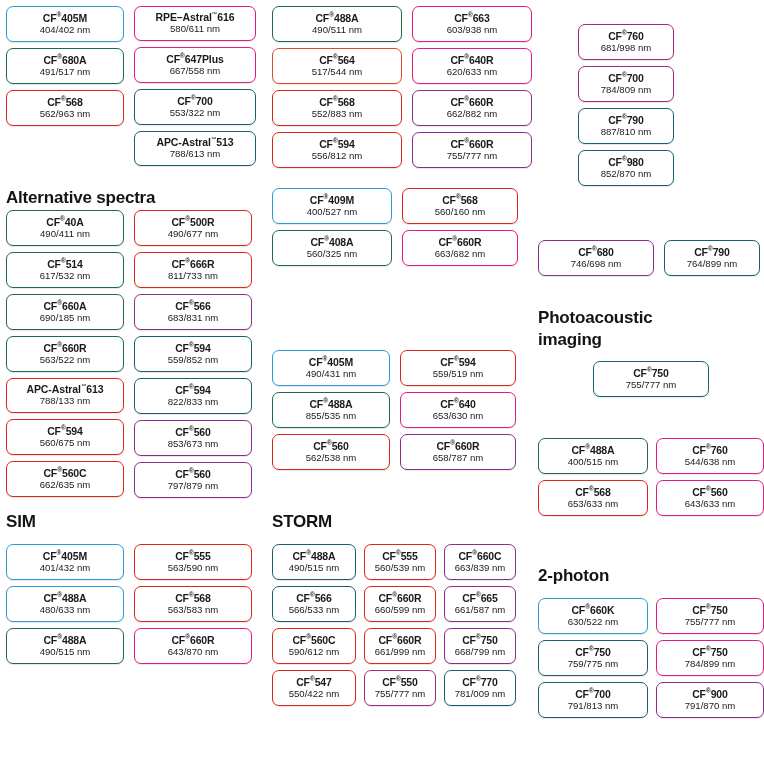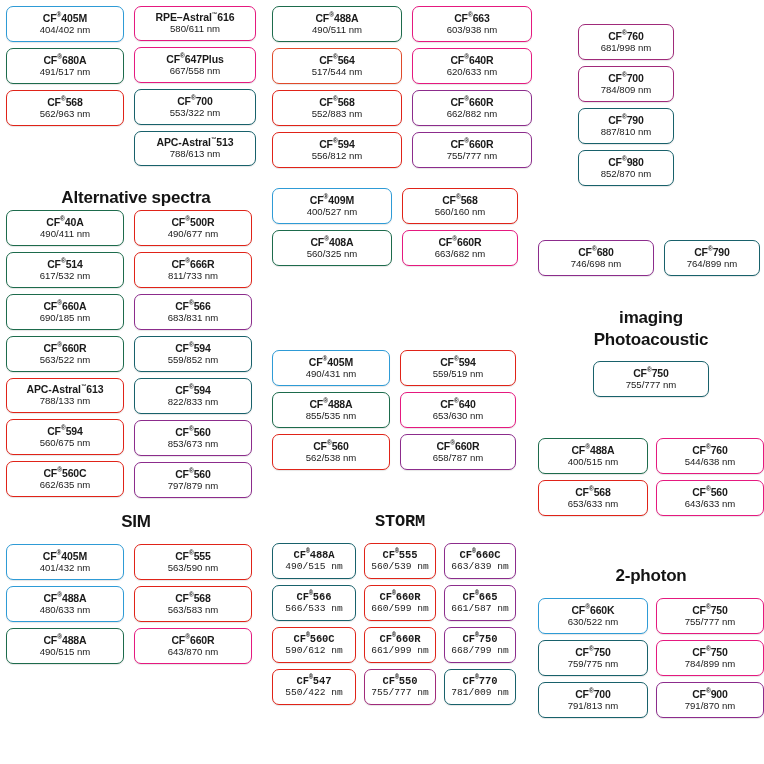--- a/index.html
+++ b/index.html
@@ -63,21 +63,20 @@
   .c-green   { border-color: #1d6b4c; }
   .c-red     { border-color: #e02318; }
   .c-orange  { border-color: #e04a2a; }
   .c-magenta { border-color: #e5197f; }
   .c-purple  { border-color: #8c2c8c; }
   .c-teal    { border-color: #18616b; }
   .c-plum    { border-color: #a02a7a; }
 
   
   .sec-title {
-    text-align: center;
     font-size: 17px;
     font-weight: bold;
     color: #141414;
     letter-spacing: -0.2px;
     margin: 0 0 2px 0;
   }
   .sec-sub {
     text-align: center;
     font-size: 10.4px;
     color: #2b2b2b;
@@ -348,21 +347,21 @@
             <div class="spec">653/630 nm</div>
           </div>
           <div class="chip c-purple" style="width: 116px;">
             <div class="name">CF<span class="reg">®</span>660R</div>
             <div class="spec">658/787 nm</div>
           </div>
         </div>
     </div>
   </div>
 
-  <div class="col" style="left:272px; top:512px; width:256px;font-family:Liberation Mono, monospace;">
+  <div class="col" style="left:272px; top:512px; width:256px;">
     <div class="sec-title">STORM</div>
     <div class="sec-gap"></div>
     <div class="grid3">
       <div class="gcol" style="width:84px;">
           <div class="chip c-teal" style="width: 84px;">
             <div class="name">CF<span class="reg">®</span>488A</div>
             <div class="spec">490/515 nm</div>
           </div>
           <div class="chip c-teal" style="width: 84px;">
             <div class="name">CF<span class="reg">®</span>566</div>
@@ -427,22 +426,22 @@
       <div class="gcol" style="width:96px;">
           <div class="chip c-teal" style="width: 96px;">
             <div class="name">CF<span class="reg">®</span>790</div>
             <div class="spec">764/899 nm</div>
           </div>
         </div>
     </div>
   </div>
 
   <div class="col" style="left:538px; top:308px; width:226px;">
+    <div class="sec-title tall">Photoacoustic</div>
     <div class="sec-title tall">imaging</div>
-    <div class="sec-title tall">Photoacoustic</div>
     <div class="sec-gap"></div>
     <div class="gcol" style="width:116px; margin:0 auto;">
         <div class="chip c-teal" style="width: 116px;">
           <div class="name">CF<span class="reg">®</span>750</div>
           <div class="spec">755/777 nm</div>
         </div>
       </div>
   </div>
 
   <div class="col" style="left:538px; top:428px; width:226px;">

